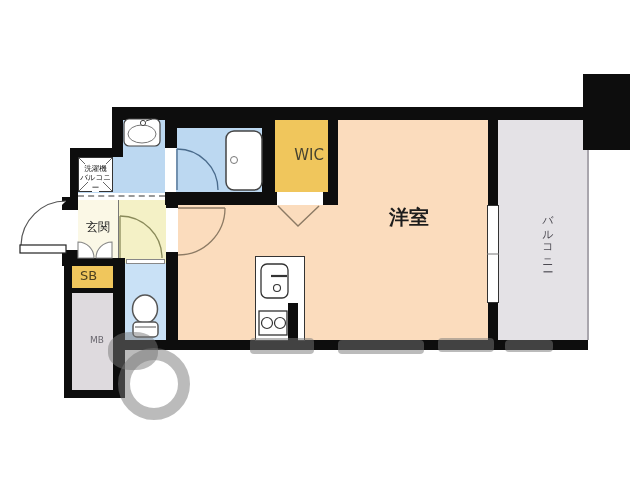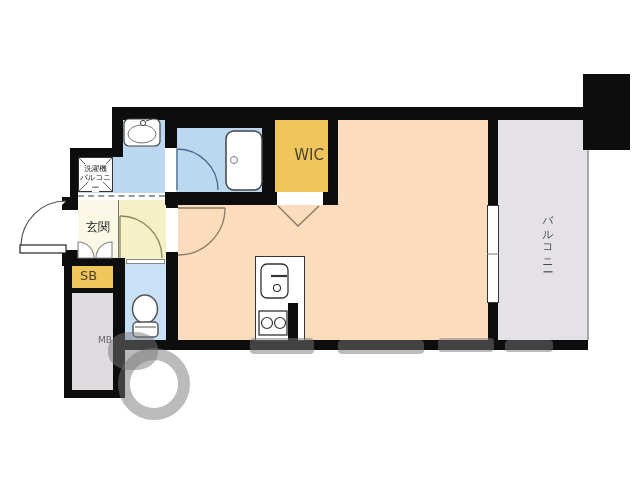--- a/index.html
+++ b/index.html
@@ -129,26 +129,27 @@
     <g>
       <rect x="259" y="311" width="28" height="24" fill="#fff" stroke="#333" stroke-width="1.3"></rect>
       <circle cx="267" cy="323" r="5.5" fill="none" stroke="#333" stroke-width="1.2"></circle>
       <circle cx="280" cy="323" r="5.5" fill="none" stroke="#333" stroke-width="1.2"></circle>
     </g>
 
     <line x1="487" y1="254" x2="499" y2="254" stroke="#777" stroke-width="1"></line>
   </svg>
 
   <div class="lbl" style="left:334px;top:206px;width:150px;font-size:20px;font-weight:600;">
+    <div>洋室</div>
   </div>
   <div class="lbl" style="left:275px;top:147px;width:68px;font-size:15px;color:#474330;">WIC</div>
   <div class="lbl" style="left:533px;top:178px;width:20px;height:120px;font-size:11px;color:#4c4a52;writing-mode:vertical-rl;letter-spacing:2px;">バルコニー</div>
   <div class="lbl" style="left:73px;top:221px;width:50px;font-size:12px;color:#222;">玄関</div>
   <div class="lbl" style="left:68px;top:269px;width:41px;font-size:13px;color:#4a3f20;">SB</div>
-  <div class="lbl" style="left:72px;top:335px;width:50px;font-size:9px;color:#6a676f;padding-left:8px;">MB</div>
+  <div class="lbl" style="left:72px;top:335px;width:50px;font-size:9px;color:#6a676f;">MB</div>
   <div class="lbl" style="left:78px;top:164px;width:35px;font-size:7.5px;color:#111;line-height:1.25;">
     <span style="background:#fff;">洗濯機</span><br>
     <span style="background:#fff;">バルコニー</span>
   </div>
 
   <div class="wm ring" style="left:118px;top:348px;width:72px;height:72px;"></div>
   <div class="wm" style="left:108px;top:332px;width:50px;height:38px;border-radius:45%;"></div>
   <div class="wm" style="left:250px;top:338px;width:64px;height:16px;border-radius:4px;"></div>
   <div class="wm" style="left:338px;top:340px;width:86px;height:14px;border-radius:4px;"></div>
   <div class="wm" style="left:438px;top:338px;width:56px;height:14px;border-radius:4px;"></div>

